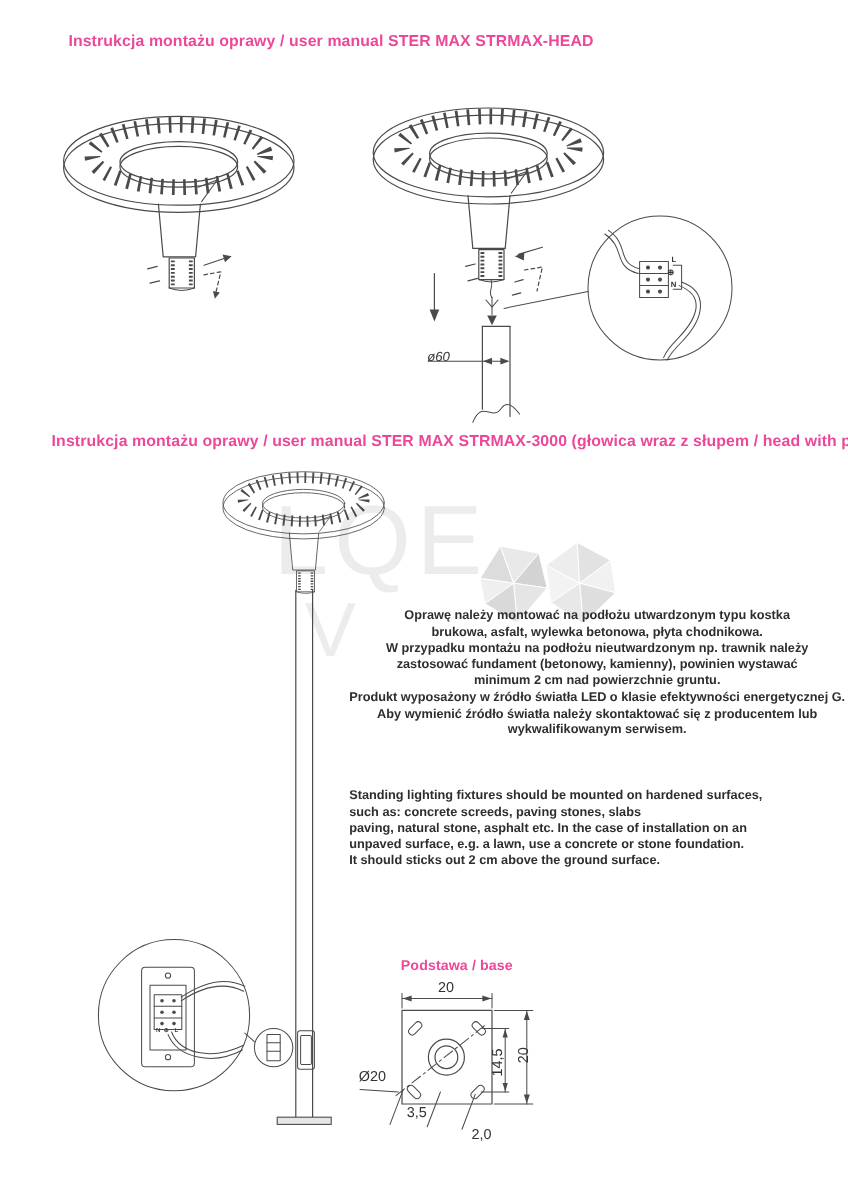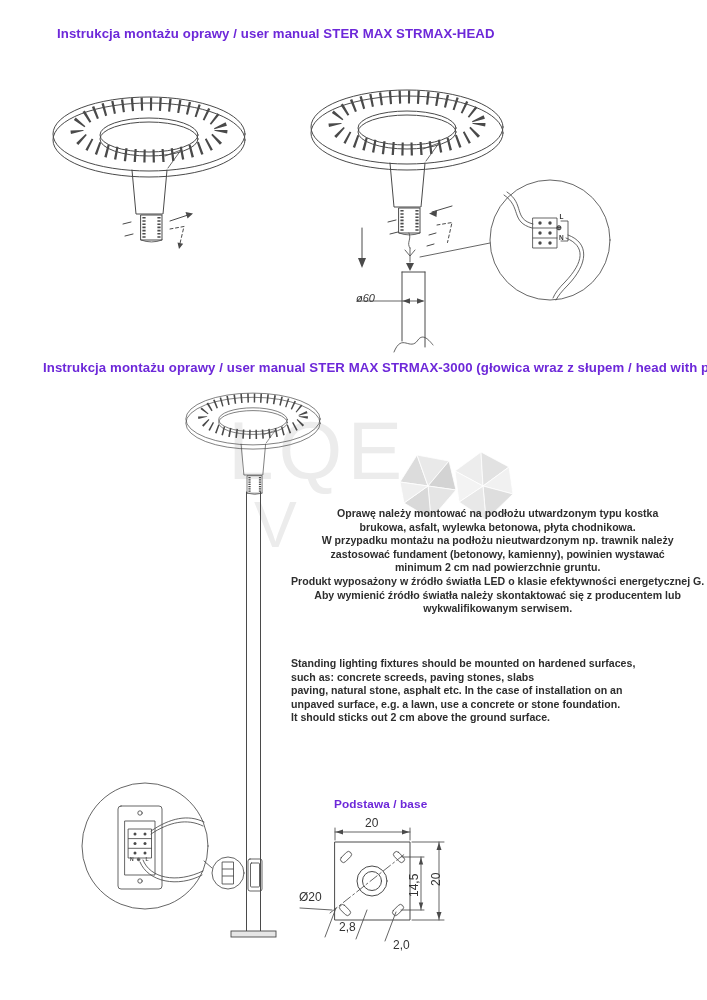--- a/index.html
+++ b/index.html
@@ -1,19 +1,19 @@
 <!DOCTYPE html>
 <html><head>
 <meta charset="utf-8">
 <style>
   html,body{margin:0;padding:0;background:#fff;}
   .page{position:relative;width:707px;height:1000px;background:#ffffff;overflow:hidden;
         font-family:"Liberation Sans",sans-serif;color:#262626;}
   .t{position:absolute;white-space:pre;line-height:1.15;}
-  .title{font-size:13.2px;font-weight:600;color:#6d28d9;letter-spacing:.1px;}
+  .title{font-size:13.2px;font-weight:600;color:#ec4899;letter-spacing:.1px;}
   .para{font-size:10.6px;font-weight:600;color:#2e2e2e;line-height:13.6px;white-space:pre;}
   .dim{font-size:12px;font-weight:400;color:#333;}
   .dim-sm{font-size:11px;font-weight:400;color:#333;}
   .dim-v{transform-origin:0 0;transform:rotate(-90deg);}
   .lbl-xs{font-size:6.5px;font-weight:700;color:#333;line-height:1;}
   .lbl-xxs{font-size:5px;font-weight:700;color:#444;line-height:1;}
   .wm{position:absolute;color:#ececec;font-weight:400;z-index:0;letter-spacing:5px;}
   .wm1{left:228px;top:404px;font-size:82px;}
   .wm2{left:254px;top:488px;font-size:64px;}
   svg.art{position:absolute;left:0;top:0;z-index:1;}
@@ -214,20 +214,20 @@
 paving, natural stone, asphalt etc. In the case of installation on an
 unpaved surface, e.g. a lawn, use a concrete or stone foundation.
 It should sticks out 2 cm above the ground surface.</div>
 
     <div class="t title" style="left:334px;top:798px;font-size:11.8px;">Podstawa / base</div>
 
     <div class="t dim" style="left:365px;top:817px;">20</div>
     <div class="t dim dim-v" style="left:430px;top:886px;">20</div>
     <div class="t dim dim-v" style="left:408px;top:897px;">14,5</div>
     <div class="t dim" style="left:299px;top:891px;">Ø20</div>
-    <div class="t dim" style="left:339px;top:921px;">2,8</div>
+    <div class="t dim" style="left:339px;top:921px;">3,5</div>
     <div class="t dim" style="left:393px;top:921px;margin-top:18px;">2,0</div>
 
     <div class="t lbl-xxs" style="left:130px;top:857px;">N</div>
     <div class="t lbl-xxs" style="left:136.5px;top:857px;">⊕</div>
     <div class="t lbl-xxs" style="left:145.5px;top:857px;">L</div>
   </div>
 </div>
 
 </body></html>

